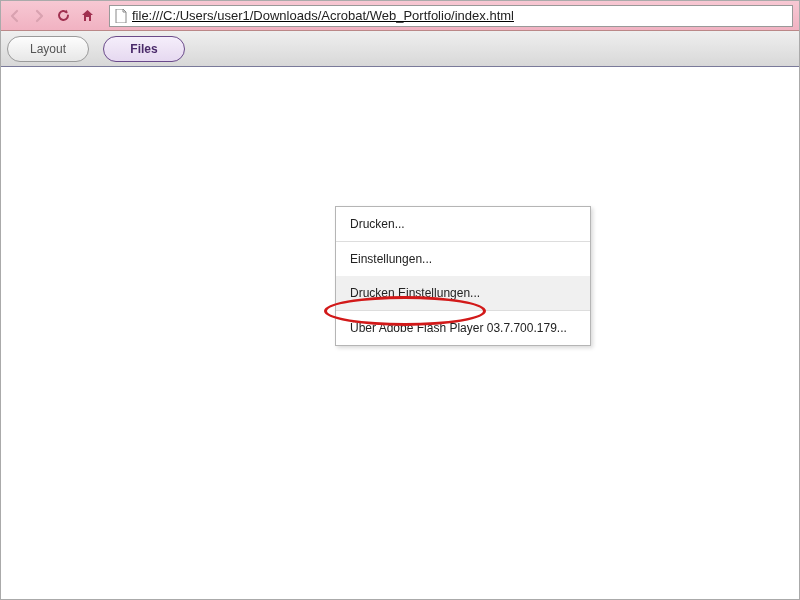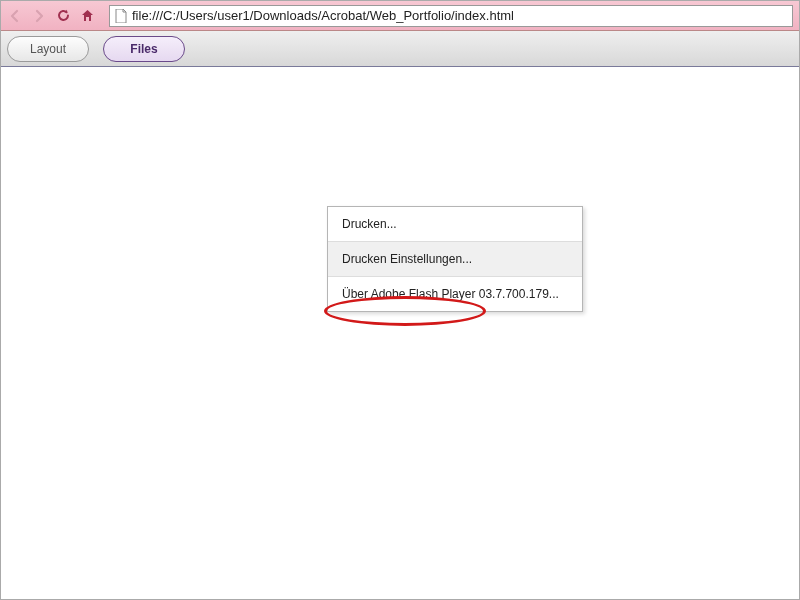--- a/index.html
+++ b/index.html
@@ -14,20 +14,21 @@
     border: 1px solid #aaa;
   }
   .nav-toolbar {
     height: 30px;
     background: linear-gradient(#f7c8d3, #f1b2c2);
     border-bottom: 1px solid #b88;
     display: flex;
     align-items: center;
     padding: 0 6px;
     gap: 8px;
+    text-decoration: underline;
   }
   .nav-icon {
     width: 16px;
     height: 16px;
     display: flex;
     align-items: center;
     justify-content: center;
     font-size: 14px;
     font-weight: bold;
     color: #a03050;
@@ -83,21 +84,21 @@
     background: linear-gradient(#f5eefb, #e6d9f0);
     justify-content: center;
   }
   .content {
     position: relative;
     height: calc(600px - 30px - 36px);
     background: #fff;
   }
   .context-menu {
     position: absolute;
-    left: 326px;
+    left: 334px;
     top: 139px;
     width: 256px;
     background: #fff;
     border: 1px solid #b5b5b5;
     box-shadow: 2px 2px 4px rgba(0,0,0,0.15);
   }
   .menu-item {
     padding: 10px 14px;
     font-size: 12px;
     color: #222;
@@ -167,20 +168,23 @@
     <span>Files</span>
   </div>
 </div>
 
 <div class="content">
   <div class="context-menu">
     <div class="menu-item">
       <span>Drucken...</span>
     </div>
     <div class="menu-sep"></div>
+    <div class="menu-item">
+      <span>Einstellungen...</span>
+    </div>
     <div class="menu-item hover">
       <span>Drucken Einstellungen...</span>
     </div>
     <div class="menu-sep"></div>
     <div class="menu-item">
       <span>Über Adobe Flash Player 03.7.700.179...</span>
     </div>
   </div>
   <div class="red-ellipse"></div>
 </div>

